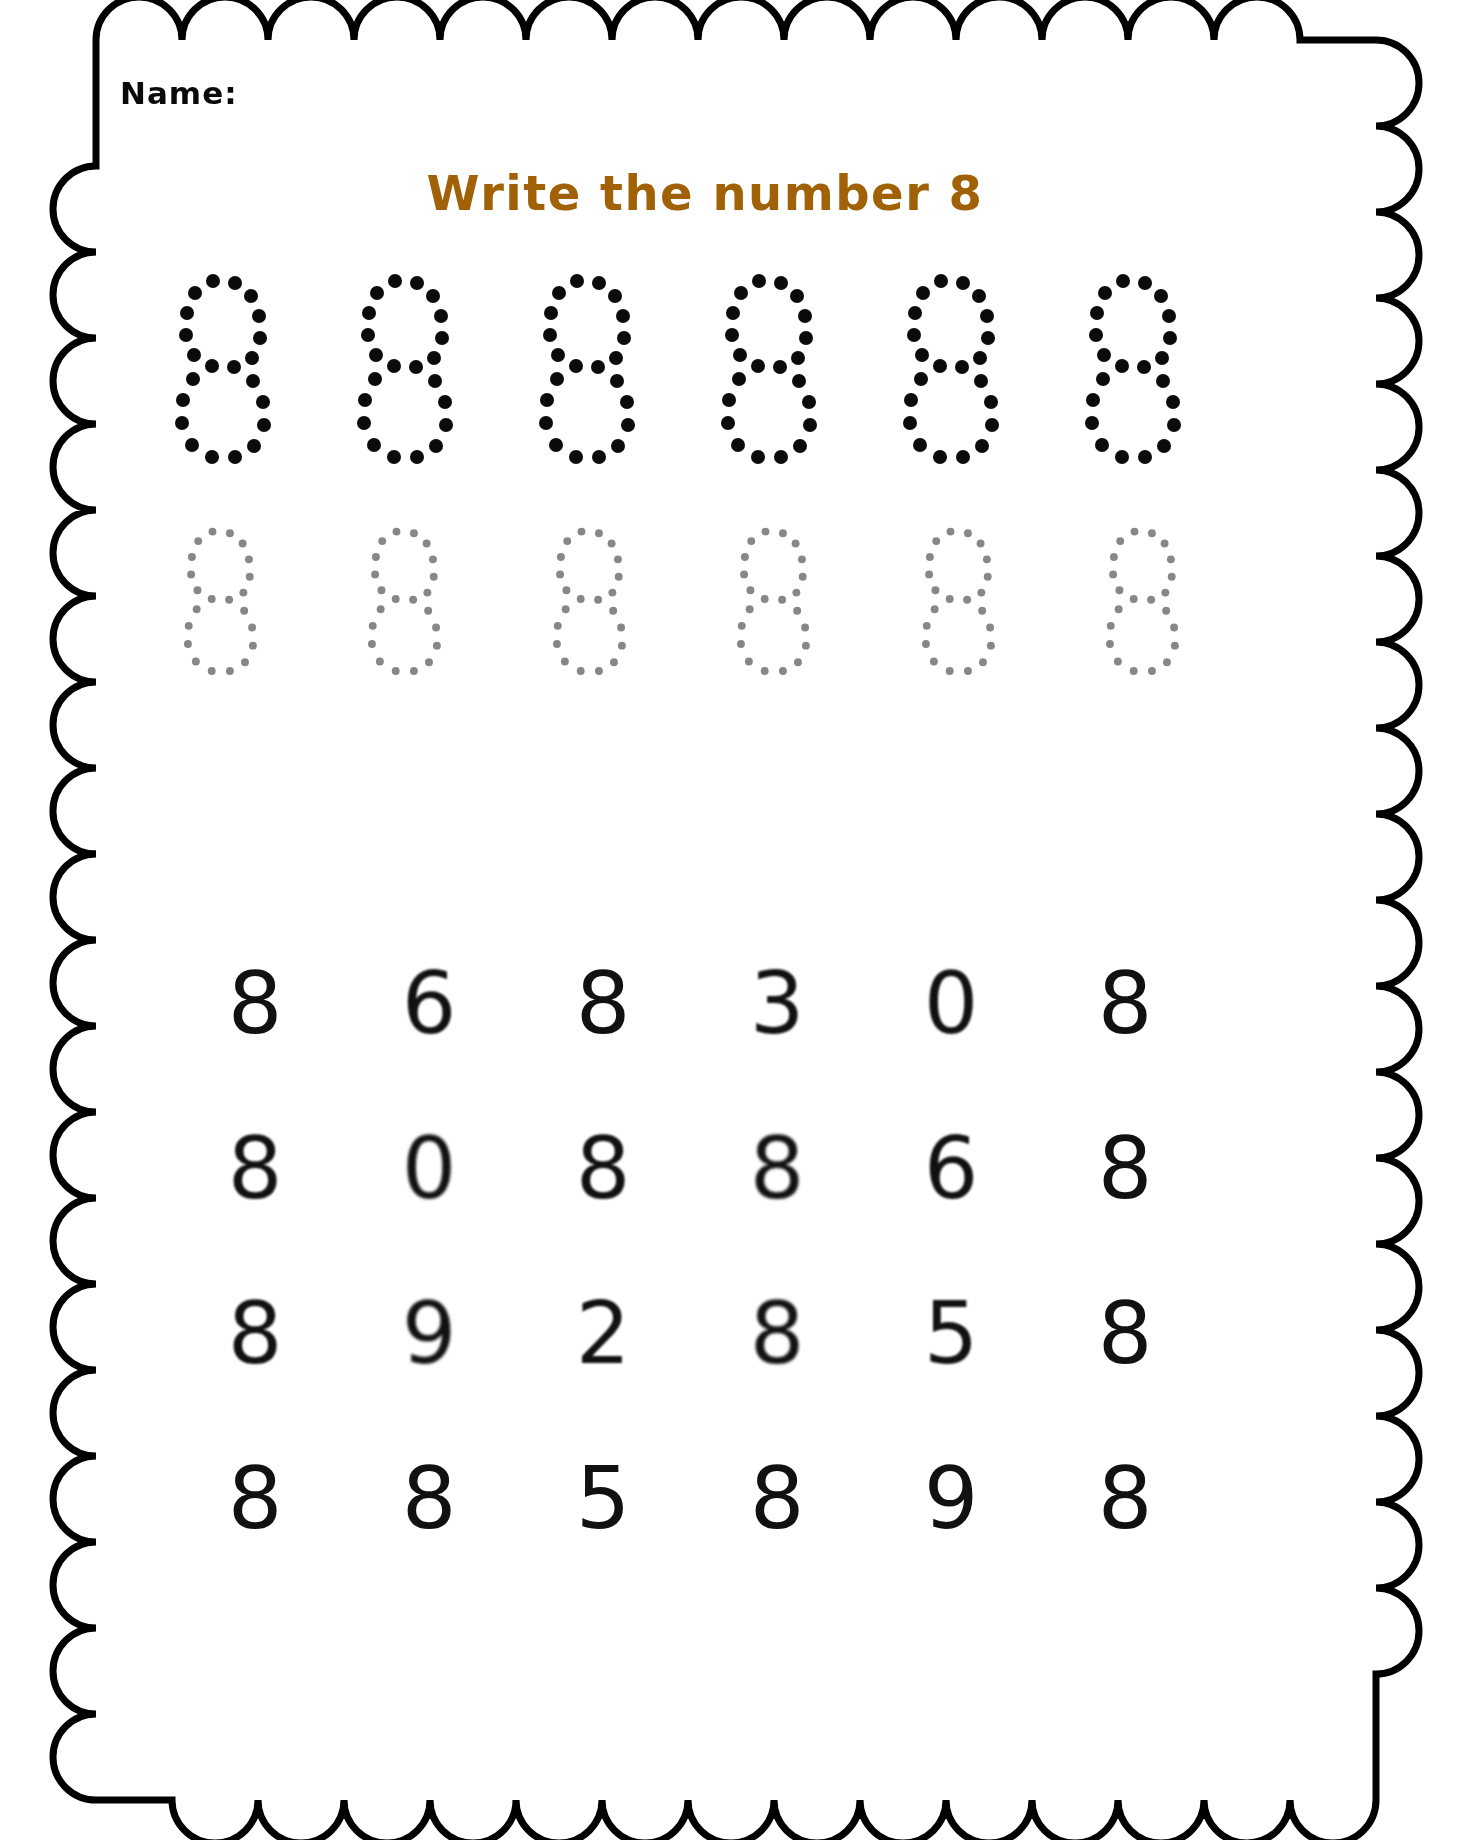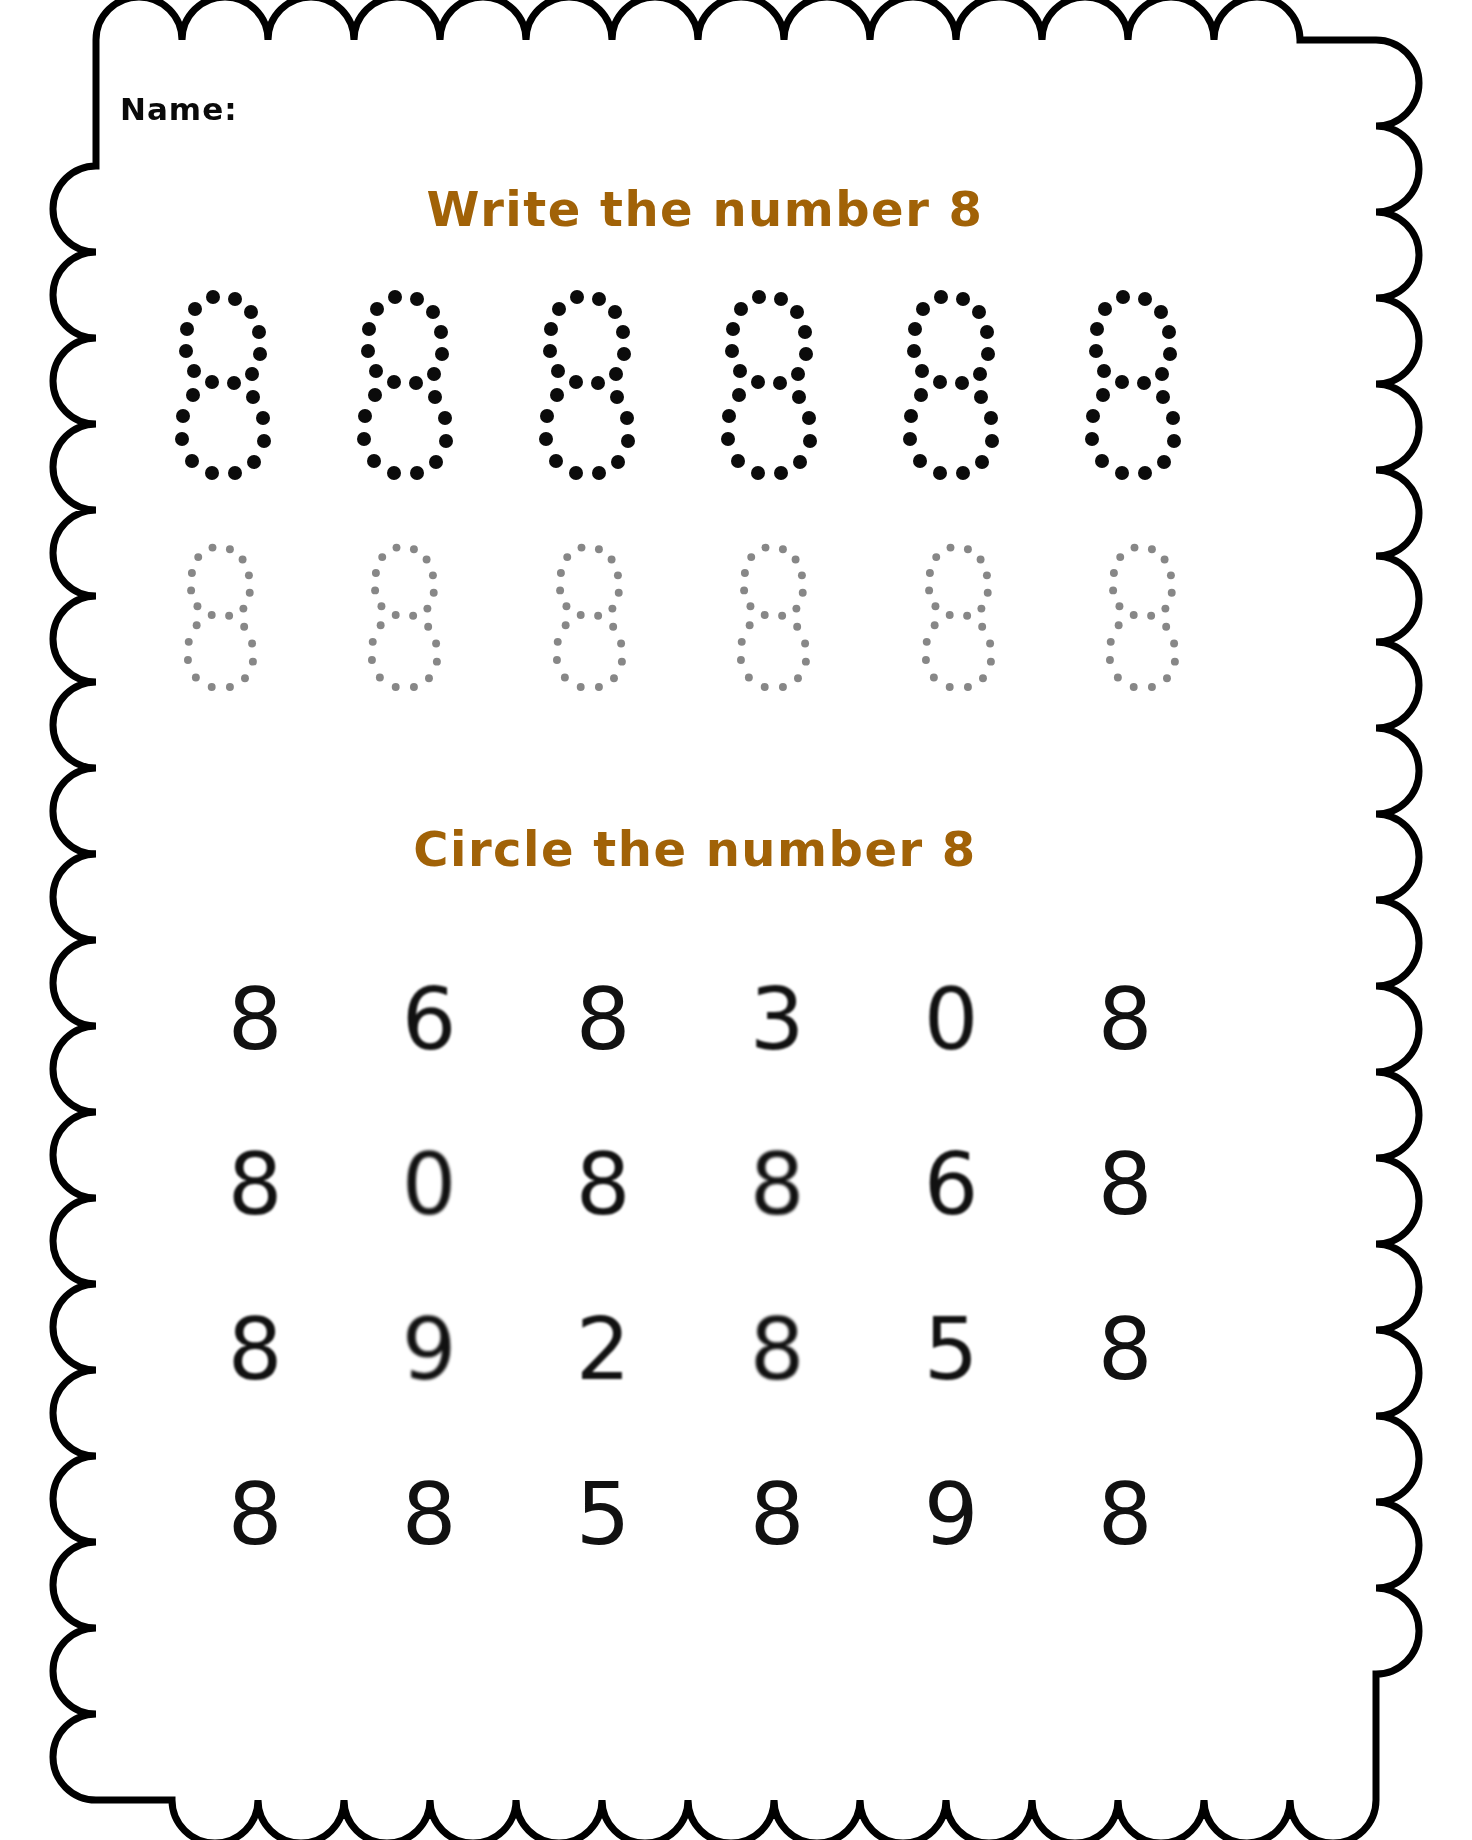--- a/index.html
+++ b/index.html
@@ -28,21 +28,21 @@
     top: 0;
     width: 1472px;
     height: 1840px;
     pointer-events: none;
   }
 
   
   .content {
     position: absolute;
     left: 110px;
-    top: 56px;
+    top: 40px;
     width: 1250px;
     height: 1740px;
   }
 
   .name-line {
     position: absolute;
     left: 10px;
     top: 35px;
     font-family: "DejaVu Sans", sans-serif;
     font-size: 31px;
@@ -508,21 +508,20 @@
               <circle cx="99" cy="162" r="5"></circle>
             <circle cx="27" cy="182" r="5"></circle>
               <circle cx="89" cy="183" r="5"></circle>
             <circle cx="47" cy="194" r="5"></circle>
               <circle cx="70" cy="194" r="5"></circle>
           </g>
         </svg>
       </div>
     </div>
 
-    <div class="heading heading-circle">Circle the number 8</div>
 
     <div class="num-grid">
 
       <div class="num-row">
         <div class="num-cell blur1">8</div>
         <div class="num-cell blur2">6</div>
         <div class="num-cell blur1">8</div>
         <div class="num-cell blur2">3</div>
         <div class="num-cell blur2">0</div>
         <div class="num-cell blur1">8</div>

